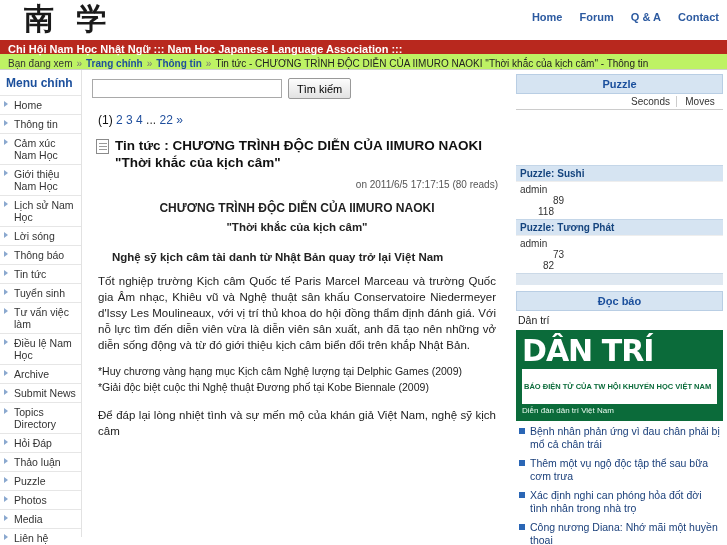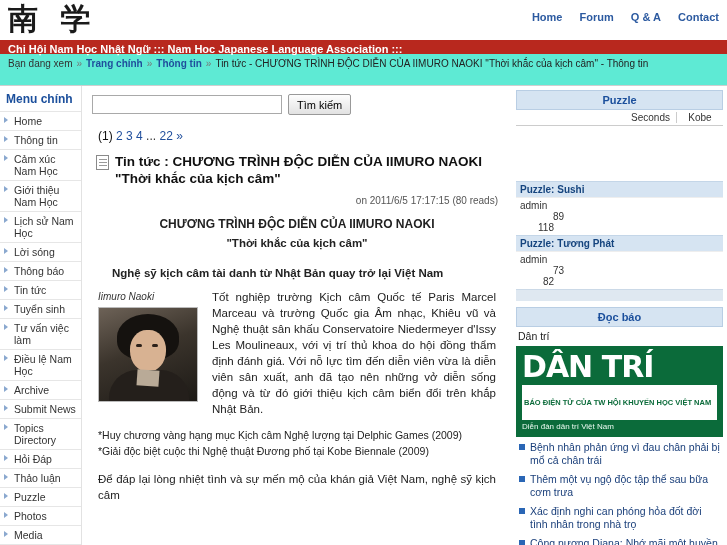--- a/index.html
+++ b/index.html
@@ -14,21 +14,21 @@
   }
   
   .header {
     position: relative;
     height: 40px;
     background: #ffffff;
     border-bottom: none;
   }
   .logo {
     position: absolute;
-    left: 8px; top: 0px;
+    left: 24px; top: 0px;
     font-family: "DejaVu Serif", serif;
     font-size: 30px;
     font-weight: bold;
     color: #1a1a1a;
     letter-spacing: 6px;
     line-height: 38px;
   }
   .topnav {
     position: absolute;
     right: 8px; top: 11px;
@@ -43,26 +43,26 @@
   .redbar {
     background: #b8281e;
     color: #ffffff;
     font-size: 11px;
     font-weight: bold;
     padding: 3px 8px;
     height: 14px;
     line-height: 12px;
   }
   .breadcrumb {
-    background: #5eead4;
+    background: #bef264;
     border-bottom: 1px solid #cfcfcf;
     font-size: 10px;
     padding: 4px 8px;
     color: #333;
-    height: 32px;
+    height: 16px;
     white-space: nowrap;
     overflow: hidden;
   }
   .breadcrumb a { color: #1f4e9c; text-decoration: none; font-weight: bold; }
   .breadcrumb .sep { color: #777; margin: 0 4px; }
   .breadcrumb .cur { color: #222; }
 
   
   .layout {
     display: flex;
@@ -399,46 +399,35 @@
       </div>
     </div>
 
     <div class="art-meta">on 2011/6/5 17:17:15 (80 reads)</div>
 
     <div class="art-body">
       <div class="art-h1">CHƯƠNG TRÌNH ĐỘC DIỄN CỦA IIMURO NAOKI</div>
       <div class="art-h2">"Thời khắc của kịch câm"</div>
       <div class="art-lead">Nghệ sỹ kịch câm tài danh từ Nhật Bản quay trở lại Việt Nam</div>
 
-      <div class="photo-block">
-        <div class="photo-caption">Iimuro Naoki</div>
-        <div class="photo">
-          <div class="hair"></div>
-          <div class="face"></div>
-          <div class="eye-l"></div>
-          <div class="eye-r"></div>
-          <div class="body"></div>
-          <div class="collar"></div>
-        </div>
-      </div>
 
       <div class="art-p">Tốt nghiệp trường Kịch câm Quốc tế Paris Marcel Marceau và trường Quốc gia Âm nhạc, Khiêu vũ và Nghệ thuật sân khấu Conservatoire Niedermeyer d'Issy Les Moulineaux, với vị trí thủ khoa do hội đồng thẩm định đánh giá. Với nỗ lực tìm đến diễn viên vừa là diễn viên sân xuất, anh đã tạo nên những vở diễn sống động và từ đó giới thiệu kịch câm biển đổi trên khắp Nhật Bản.</div>
       <div class="note" style="margin-top:10px;">*Huy chương vàng hạng mục Kịch câm Nghệ lượng tại Delphic Games (2009)</div>
       <div class="note">*Giải độc biệt cuộc thi Nghệ thuật Đương phố tại Kobe Biennale (2009)</div>
       <div class="art-p" style="clear:both; padding-top:12px;">Để đáp lại lòng nhiệt tình và sự mến mộ của khán giả Việt Nam, nghệ sỹ kịch câm</div>
     </div>
   </div>
 
   <div class="col-right">
 
     <div class="panel">
       <div class="panel-head">Puzzle</div>
       <div class="puzzle-cols">
         <div class="c1">Seconds</div>
-        <div class="c2">Kobe</div>
+        <div class="c2">Moves</div>
       </div>
       <div class="puzzle-empty"></div>
       <div class="puzzle-row-title">Puzzle: Sushi</div>
       <div class="puzzle-row">
         <div class="name">admin</div>
         <div class="v1">89</div>
         <div class="v2">118</div>
       </div>
       <div class="puzzle-row-title">Puzzle: Tương Phát</div>
       <div class="puzzle-row">

